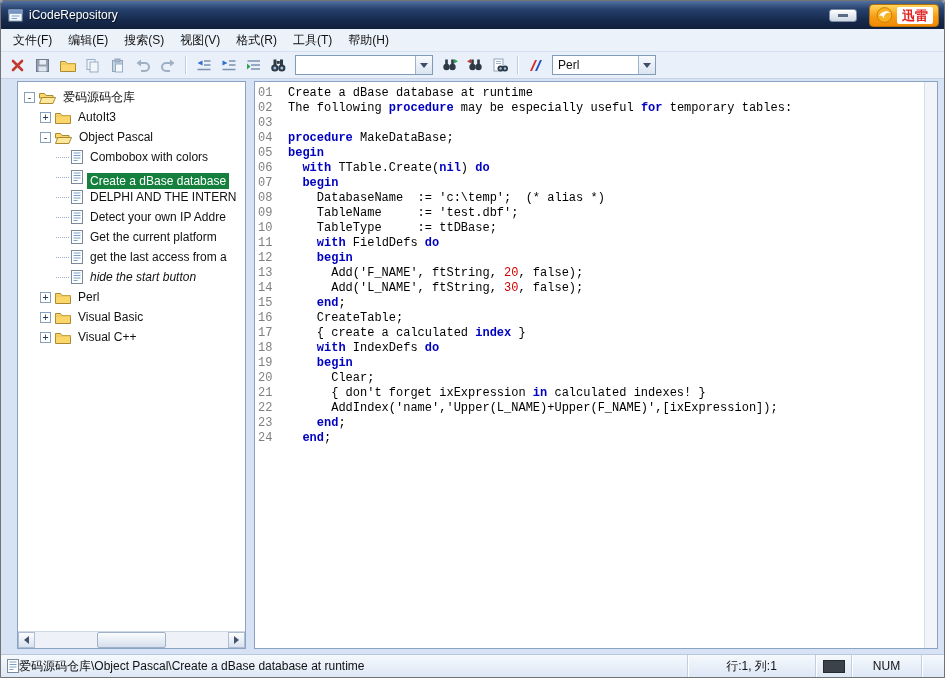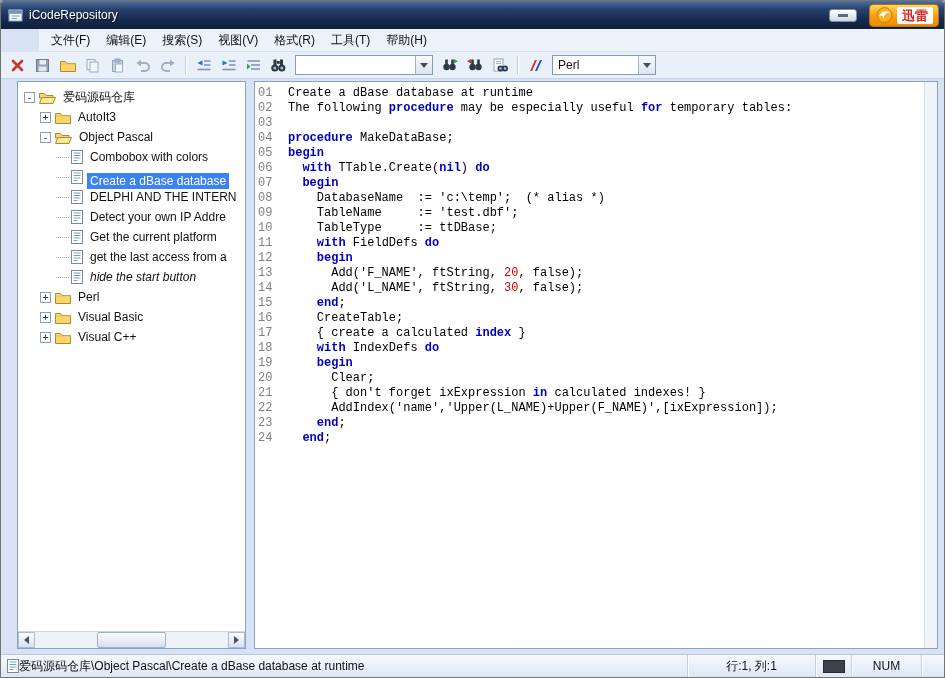--- a/index.html
+++ b/index.html
@@ -19,21 +19,21 @@
             background:linear-gradient(#ffffff,#cdd7e4); position:relative; }
   .min-btn::after{ content:""; position:absolute; left:8px; right:8px; top:4px; height:3px; background:#5a6b85; }
   .xunlei-badge{ height:23px; display:flex; align-items:center; gap:4px; padding:0 5px 0 6px;
                  border-radius:4px; border:1px solid #b76f0a;
                  background:linear-gradient(#ffd65e,#f79c12 55%,#ef8a06); }
   .badge-label{ background:#fff; color:#e01f1f; font-weight:bold; font-size:13px;
                 padding:1px 5px; border-radius:2px; line-height:15px; }
 
   
   .menubar{ height:23px; flex:none; display:flex; align-items:center; padding:0 4px;
-            background:#ecf2fa; border-bottom:1px solid #d6e0ee; font-size:12px; color:#111;margin-left:38px; }
+            background:#ecf2fa; border-bottom:1px solid #d6e0ee; font-size:12px; color:#111; }
   .menu-item{ padding:3px 8px; cursor:default; }
 
   
   .toolbar{ height:27px; flex:none; display:flex; align-items:center; padding:0 5px; gap:2px;
             background:#eaf0f9; border-bottom:1px solid #c6d3e6; }
   .tb-btn{ width:23px; height:22px; display:flex; align-items:center; justify-content:center; border:1px solid transparent; }
   .tb-sep{ width:1px; height:18px; background:#bfccdf; box-shadow:1px 0 0 #ffffff; margin:0 4px; }
   .combo{ height:20px; background:#fff; border:1px solid #7f9db9; display:flex; align-items:stretch; margin:0 3px; }
   .search-combo{ width:138px; }
   .syntax-combo{ width:104px; }
@@ -49,21 +49,21 @@
   .tree-panel{ width:229px; flex:none; background:#fff; border:1px solid #8ba3c3;
                display:flex; flex-direction:column; overflow:hidden; }
   .tree{ flex:1; overflow:hidden; padding:5px 2px 0 2px; font-size:12px; color:#111; }
   .tree-row{ display:flex; align-items:center; height:20px; white-space:nowrap; cursor:default; }
   .expander{ width:11px; height:11px; flex:none; border:1px solid #89a0b9; background:#fff; color:#2b3a4d;
              font-size:10px; line-height:9px; text-align:center; margin-right:4px;
              font-family:"DejaVu Sans Mono",monospace; }
   .connector{ width:13px; flex:none; height:0; border-top:1px dotted #9cb0c6; margin-right:2px; }
   .tree-icon{ flex:none; margin-right:4px; display:flex; align-items:center; }
   .tree-label{ padding:1px 3px; }
-  .tree-label.selected{ background:#3b82f6; color:#fff;margin-top:8px; }
+  .tree-label.selected{ background:#15803d; color:#fff;margin-top:8px; }
 
   .hscroll{ height:17px; flex:none; border-top:1px solid #cfd8e5; background:#eef2f8; display:flex; }
   .hs-btn{ width:17px; flex:none; border:1px solid #aebdd2; background:linear-gradient(#fdfefe,#d8e2ef);
            display:flex; align-items:center; justify-content:center; }
   .tri-left{ border:4px solid transparent; border-right:5px solid #44536d; margin-left:-4px; }
   .tri-right{ border:4px solid transparent; border-left:5px solid #44536d; margin-right:-4px; }
   .hs-track{ flex:1; position:relative; }
   .hs-thumb{ position:absolute; left:32%; width:36%; top:0; bottom:0;
              background:linear-gradient(#fbfdfe,#d5dfec); border:1px solid #9fb1c9; border-radius:2px; }
 

